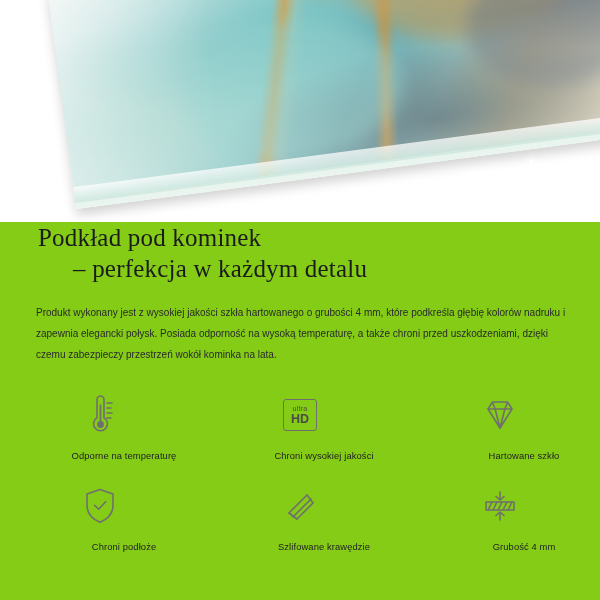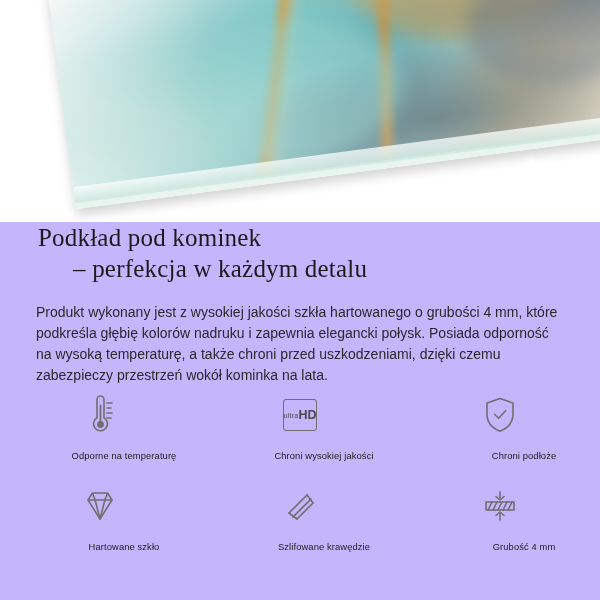--- a/index.html
+++ b/index.html
@@ -5,21 +5,21 @@
   * { box-sizing: border-box; margin: 0; padding: 0; }
   html, body {
     width: 600px; height: 600px;
     background: #ffffff;
     font-family: "Liberation Sans", sans-serif;
     overflow: hidden;
   }
   .page {
     position: relative;
     width: 600px; height: 600px;
-    background: #c4b5fd;
+    background: #84cc16;
   }
 
   
   .hero {
     position: absolute;
     left: 0; top: 0;
     width: 600px; height: 222px;
     overflow: hidden;
     background: #ffffff;
   }
@@ -103,21 +103,21 @@
     font-family: "Liberation Serif", serif;
     font-size: 25px;
     line-height: 31px;
     color: #1b1b1b;
     font-weight: 400;
     letter-spacing: 0.2px;
   }
   .headline .l2 { display: block; margin-left: 35px; }
   .paragraph {
     margin: 18px 34px 0 36px;
-    font-size: 14px;
+    font-size: 10px;
     line-height: 21px;
     color: #2a2a2a;
     text-align: left;
   }
 
   
   .features {
     position: absolute;
     left: 0; top: 392px;
     width: 600px;
@@ -142,21 +142,21 @@
     font-size: 9.4px;
     color: #222222;
     text-align: center;
     letter-spacing: 0.1px;
     margin-left: 48px;
   }
   .ultrahd {
     width: 34px; height: 32px;
     border: 1.6px solid #6f6f6f;
     border-radius: 3px;
-    display: flex; flex-direction: row;
+    display: flex; flex-direction: column;
     align-items: center; justify-content: center;
     color: #4a4a4a;
     line-height: 1;
   }
   .ultrahd .u { font-size: 7px; letter-spacing: 0.3px; }
   .ultrahd .hd { font-size: 12.5px; font-weight: bold; margin-top: 1px; }
 </style>
 </head>
 <body>
 
@@ -203,37 +203,37 @@
         <span class="ultrahd">
           <span class="u">ultra</span>
           <span class="hd">HD</span>
         </span>
       </span>
       <span class="caption">Chroni wysokiej jakości</span>
     </div>
 
     <div class="feature">
       <span class="icon">
-        <svg width="40" height="44" viewBox="0 0 40 44" fill="none" stroke="#6f6f6f" stroke-width="1.6" stroke-linecap="round" stroke-linejoin="round">
-          <path d="M20 5.5 33 10v11c0 8.5-5.6 14.3-13 17.2C12.6 35.3 7 29.5 7 21V10z"></path>
-          <path d="M14.6 21.3l4 4 7-7.6"></path>
-        </svg>
-      </span>
-      <span class="caption">Chroni podłoże</span>
-    </div>
-
-    <div class="feature">
-      <span class="icon">
         <svg width="40" height="40" viewBox="0 0 40 40" fill="none" stroke="#6f6f6f" stroke-width="1.6" stroke-linejoin="round">
           <path d="M8 14h24L20 33z"></path>
           <path d="M8 14l4.5-7h15L32 14"></path>
           <path d="M12.5 7l2.6 7M27.5 7l-2.6 7M15.1 14 20 33l4.9-19"></path>
         </svg>
       </span>
       <span class="caption">Hartowane szkło</span>
+    </div>
+
+    <div class="feature">
+      <span class="icon">
+        <svg width="40" height="44" viewBox="0 0 40 44" fill="none" stroke="#6f6f6f" stroke-width="1.6" stroke-linecap="round" stroke-linejoin="round">
+          <path d="M20 5.5 33 10v11c0 8.5-5.6 14.3-13 17.2C12.6 35.3 7 29.5 7 21V10z"></path>
+          <path d="M14.6 21.3l4 4 7-7.6"></path>
+        </svg>
+      </span>
+      <span class="caption">Chroni podłoże</span>
     </div>
 
     <div class="feature">
       <span class="icon">
         <svg width="40" height="40" viewBox="0 0 40 40" fill="none" stroke="#6f6f6f" stroke-width="1.6" stroke-linecap="round">
           <path d="M9 27 27 9"></path>
           <path d="M13 31 31 13"></path>
           <path d="M17 33 33 17"></path>
           <path d="M9 27 17 33"></path>
           <path d="M27 9 33 17"></path>

